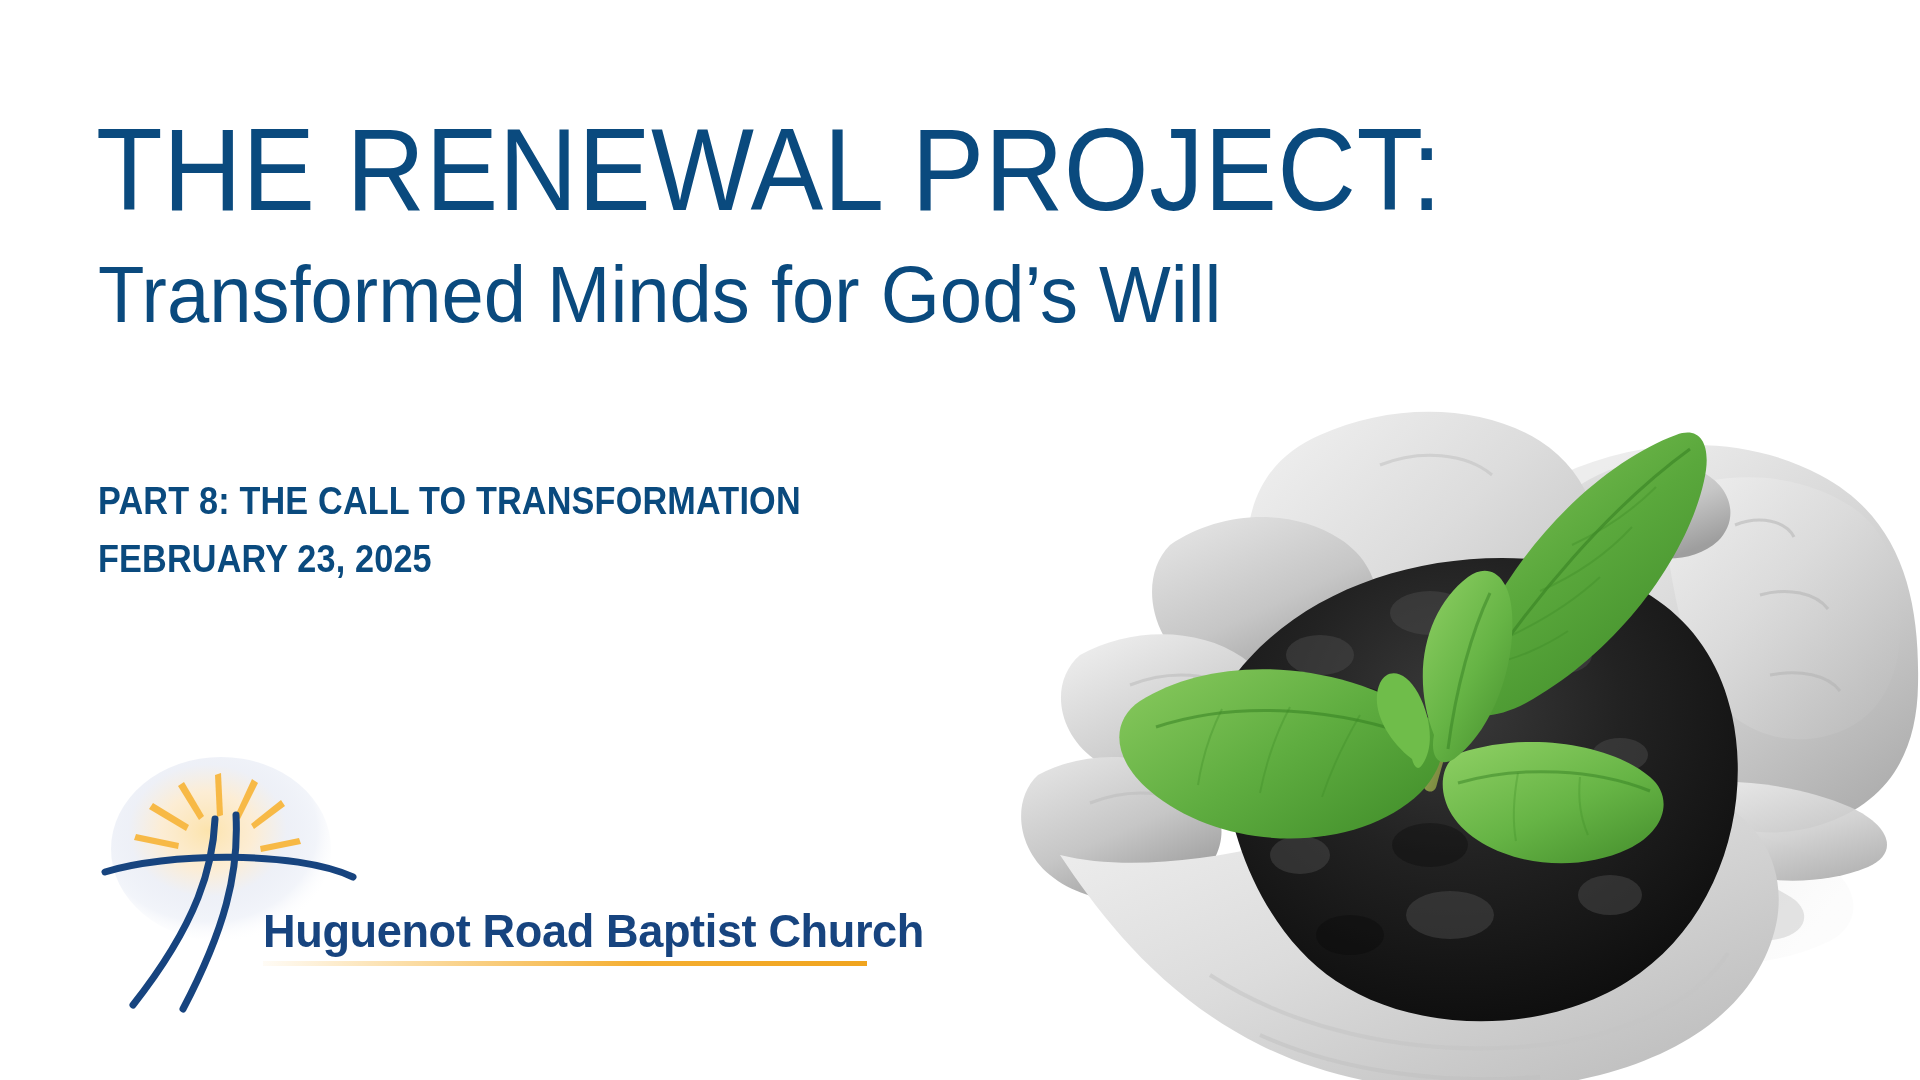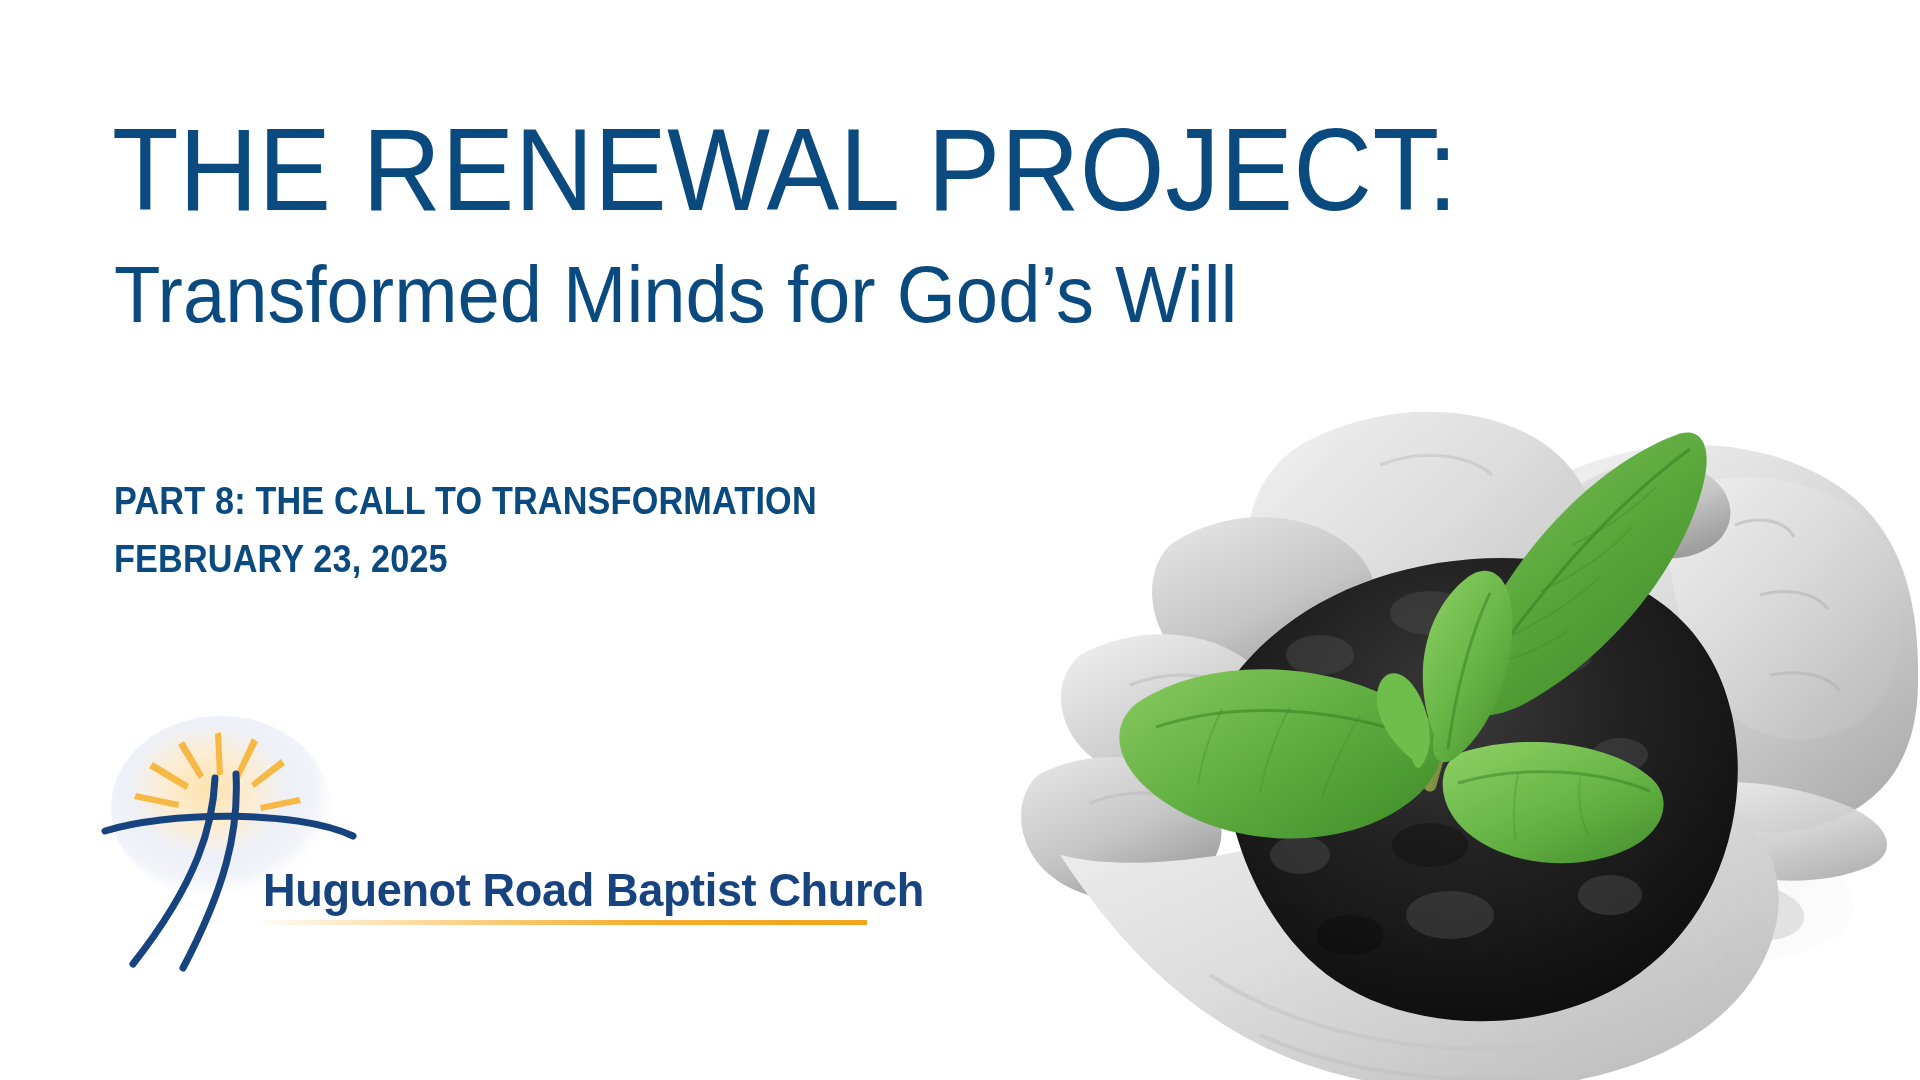--- a/index.html
+++ b/index.html
@@ -6,21 +6,21 @@
   body{
     width:1920px;height:1080px;
     background:#ffffff;
     font-family:"Liberation Sans", sans-serif;
     overflow:hidden;
     position:relative;
   }
   .slide{position:absolute;inset:0;background:#fff;overflow:hidden;}
 
   
-  .text-col{position:absolute;left:112px;top:0;width:1300px;height:804px;}
+  .text-col{position:absolute;left:96px;top:0;width:1300px;height:804px;}
 
   .title{
     position:absolute;left:0;top:112px;
     font-size:116px;line-height:1.0;
     font-weight:300;
     letter-spacing:0.5px;
     color:#0A4A7E;
     white-space:nowrap;
     font-stretch:condensed;
     transform:scaleX(0.94);
@@ -51,21 +51,21 @@
     font-size:38px;line-height:1.0;
     font-weight:bold;
     letter-spacing:0.2px;
     color:#0A4A7E;
     white-space:nowrap;
     transform:scaleX(0.90);
     transform-origin:left center;
   }
 
   
-  .logo{position:absolute;left:95px;top:712px;width:680px;height:260px;}
+  .logo{position:absolute;left:95px;top:753px;width:680px;height:260px;}
   .logo svg{display:block;width:680px;height:260px;}
   .logo-wordmark{
     position:absolute;left:168px;top:150px;
     font-size:47px;font-weight:bold;
     color:#17447F;white-space:nowrap;
     letter-spacing:-0.4px;
     transform:scaleX(0.96);
     transform-origin:left center;
   }
   .logo-rule{

